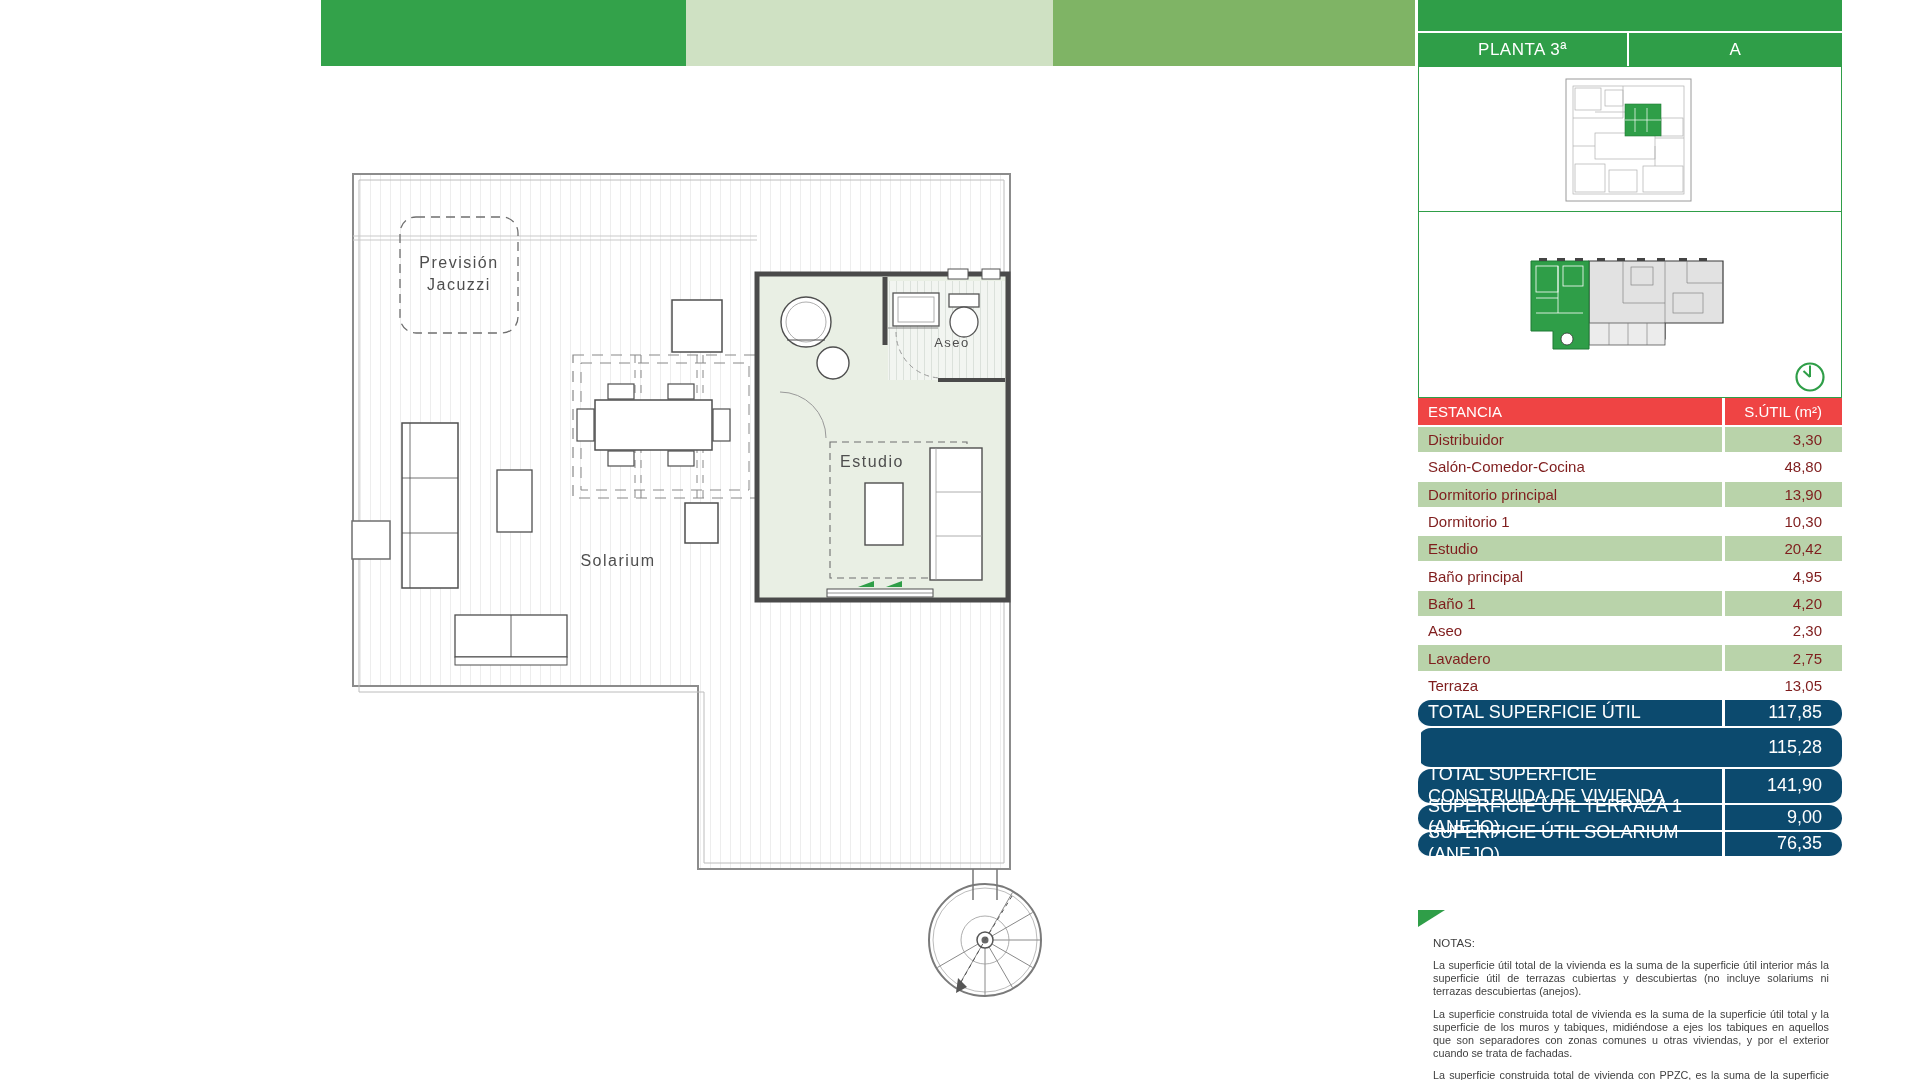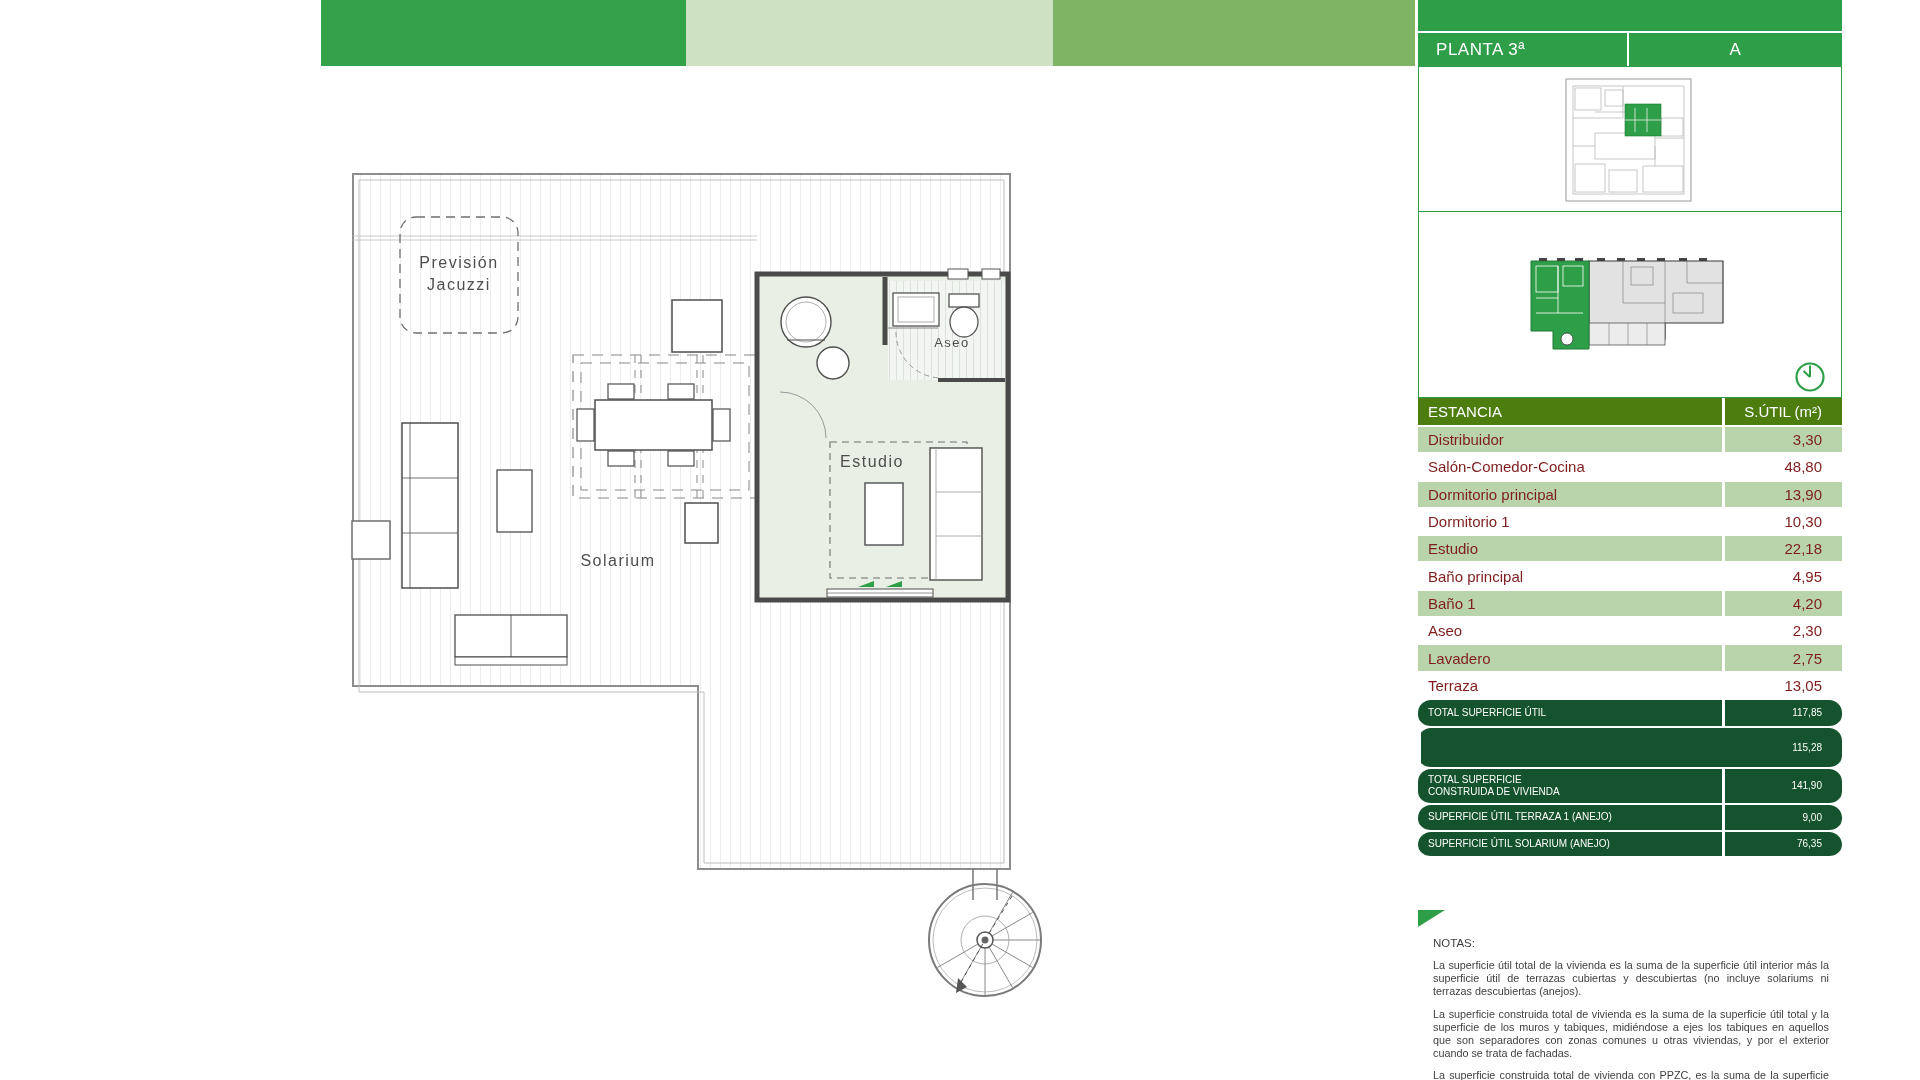--- a/index.html
+++ b/index.html
@@ -12,39 +12,39 @@
   .bar1{left:321px;width:365px;background:#33a24a;}
   .bar2{left:686px;width:367px;background:#cfe1c3;}
   .bar3{left:1053px;width:362px;background:#7fb465;}
 
   
   .phead{left:1418px;top:0;width:424px;height:66px;background:#2f9e48;}
   .phead-line{left:1418px;top:31px;width:424px;height:2px;background:#ffffff;}
   .phead-div{left:1627px;top:33px;width:2px;height:33px;background:#ffffff;}
   .phead-cell{top:33px;height:33px;display:flex;align-items:center;justify-content:center;
               color:#ffffff;font-size:17px;letter-spacing:.5px;}
-  .phead-cell.c1{left:1376px;width:209px;}
+  .phead-cell.c1{left:1418px;width:209px;}
   .phead-cell.c2{left:1629px;width:213px;}
 
   
   .tbox{left:1418px;width:424px;background:#ffffff;border:1.5px solid #2f9e48;box-sizing:border-box;}
   .tbox1{top:66px;height:147px;}
   .tbox2{top:211px;height:187px;}
 
   
   .table{left:1418px;top:398px;width:424px;}
   .row{display:flex;border-bottom:2px solid #ffffff;box-sizing:border-box;}
   .cl{width:304px;display:flex;align-items:center;padding-left:10px;box-sizing:border-box;}
   .gap{width:3px;background:#ffffff;}
   .cv{flex:1;display:flex;align-items:center;justify-content:flex-end;padding-right:20px;box-sizing:border-box;}
-  .thead{height:29px;background:#4d7c0f;color:#ffffff;font-size:15px;}
+  .thead{height:29px;background:#ef4444;color:#ffffff;font-size:15px;}
   .drow{height:27.3px;font-size:15px;color:#7f1d1d;}
   .drow:nth-child(even){background:#b9d3aa;}
   .drow:nth-child(odd){background:#ffffff;}
-  .trow{background:#14532d;color:#ffffff;font-size:10px;border-radius:13px;}
+  .trow{background:#0c4a6e;color:#ffffff;font-size:18px;border-radius:13px;}
   .trow .cl{white-space:pre-line;line-height:1.2;}
   .h28{height:28px}.h41{height:41px}.h47{height:36px}.h45{height:45px}.h27{height:27px}.h26{height:26px}
   .tail{left:1418px;top:910px;width:0;height:0;
         border-top:17px solid #2f9e48;border-right:27px solid transparent;}
 
   
   .notes{left:1433px;top:936px;width:396px;font-size:10.8px;line-height:1.22;
          color:#3f3f3f;text-align:justify;}
   .notes .nt{margin:0 0 9px 0;font-size:11.5px;text-align:left;}
   .notes p{margin:0 0 9px 0;}
@@ -144,21 +144,21 @@
       <div class="cv">13,90</div>
     </div>
   <div class="row drow">
       <div class="cl">Dormitorio 1</div>
       <div class="gap"></div>
       <div class="cv">10,30</div>
     </div>
   <div class="row drow">
       <div class="cl">Estudio</div>
       <div class="gap"></div>
-      <div class="cv">22,18</div>
+      <div class="cv">20,42</div>
     </div>
   <div class="row drow">
       <div class="cl">Baño principal</div>
       <div class="gap"></div>
       <div class="cv">4,95</div>
     </div>
   <div class="row drow">
       <div class="cl">Baño 1</div>
       <div class="gap"></div>
       <div class="cv">4,20</div>

